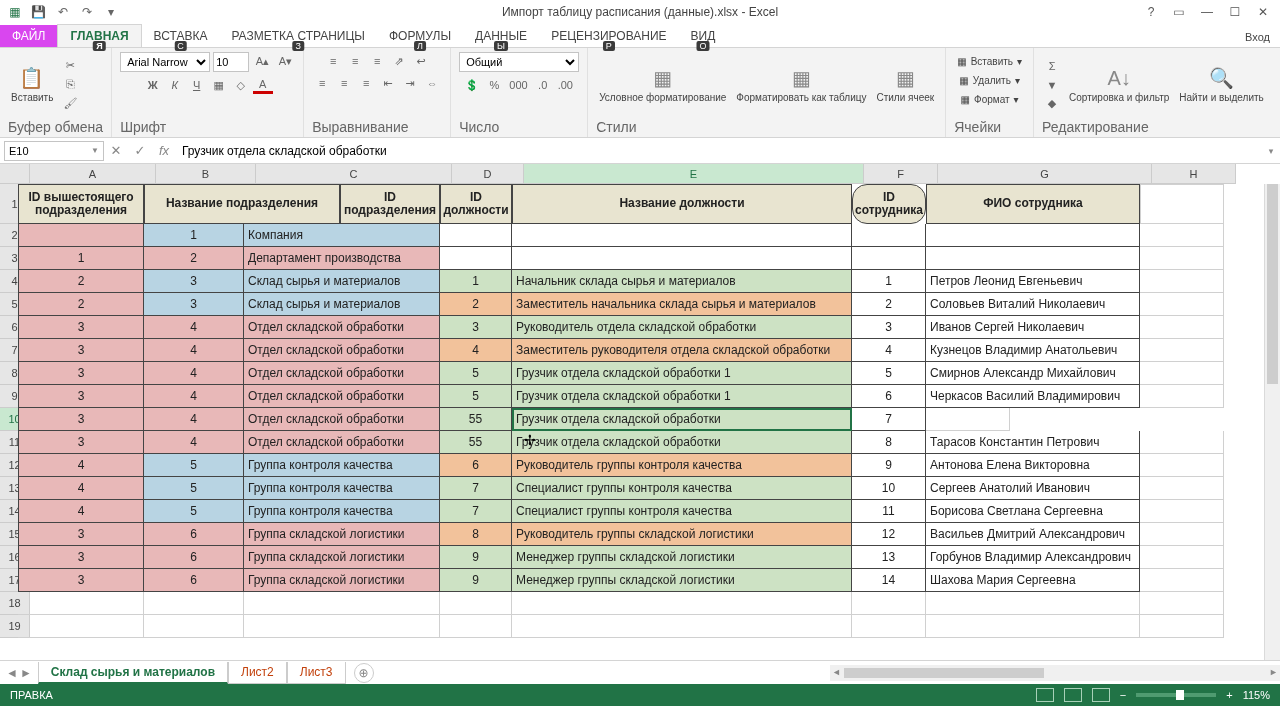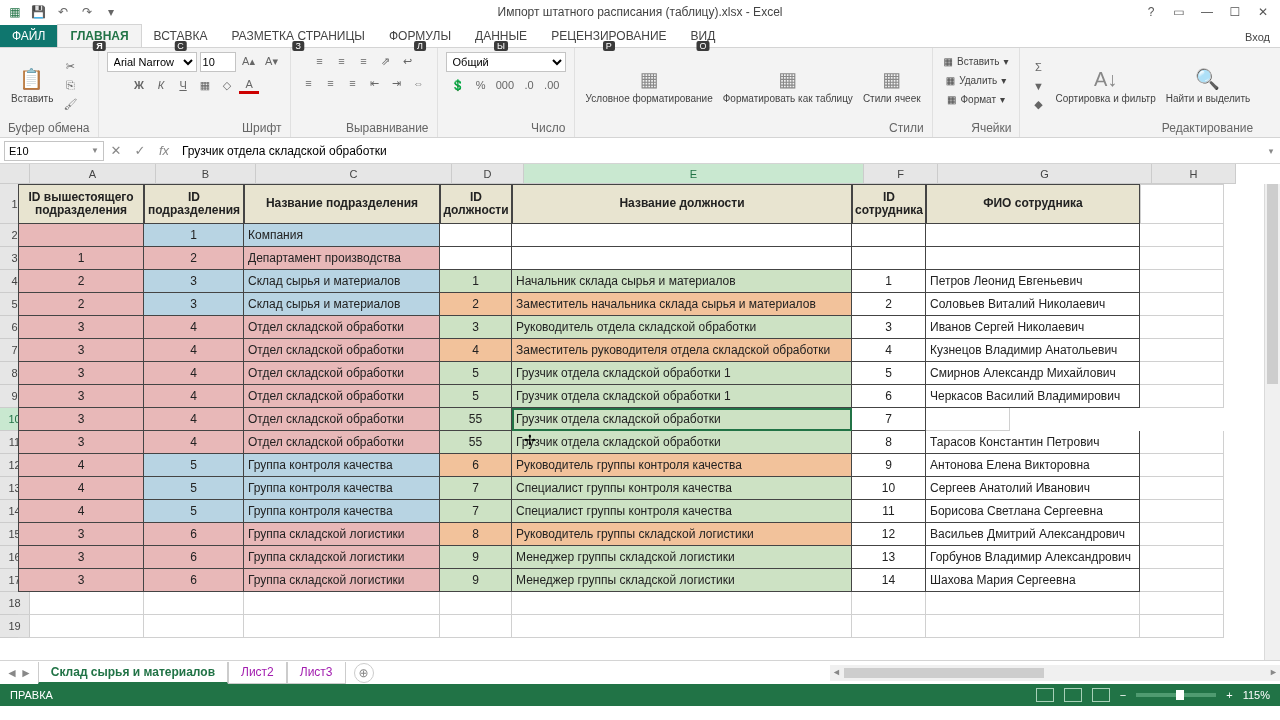--- a/index.html
+++ b/index.html
@@ -9,30 +9,30 @@
 .title-bar { height: 24px; background: #fff; display: flex; align-items: center; position: relative; }
 .qat { display: flex; gap: 6px; padding-left: 6px; align-items: center; }
 .qat-btn { width: 18px; height: 18px; display: flex; align-items: center; justify-content: center; color: #666; font-size: 12px; }
 .title-center { position: absolute; left: 50%; transform: translateX(-50%); font-size: 12px; color: #444; }
 .win-controls { margin-left: auto; display: flex; gap: 2px; padding-right: 4px; }
 .win-btn { width: 26px; height: 20px; display: flex; align-items: center; justify-content: center; color: #555; font-size: 12px; }
 
 
 .tabs { height: 24px; background: #fff; display: flex; align-items: flex-end; border-bottom: 1px solid #d4d4d4; }
 .tab { padding: 4px 12px; font-size: 12px; color: #444; cursor: pointer; position: relative; }
-.tab.file { background: #0f766e; color: #fff; }
+.tab.file { background: #d946ef; color: #fff; }
 .tab.active { background: #f3f3f3; border: 1px solid #d4d4d4; border-bottom: none; color: #217346; font-weight: 600; }
 .tab .key { position: absolute; top: 16px; left: 50%; transform: translateX(-50%); background: #3b3b3b; color: #fff; font-size: 9px; padding: 0 3px; border-radius: 2px; }
 .right-label { margin-left: auto; padding: 4px 10px; font-size: 11px; color: #444; }
 
 
 .ribbon { height: 90px; background: #f3f3f3; border-bottom: 1px solid #d4d4d4; display: flex; }
 .group { border-right: 1px solid #e0e0e0; padding: 4px 8px 2px; display: flex; flex-direction: column; justify-content: space-between; }
 .group-body { display: flex; gap: 4px; align-items: center; flex: 1; }
-.group-label { text-align: right; font-size: 12px; color: #666; padding-top: 2px; }
+.group-label { text-align: left; font-size: 14px; color: #666; padding-top: 2px; }
 .rcol { display: flex; flex-direction: column; gap: 1px; }
 .rbtn { min-width: 20px; height: 18px; display: flex; align-items: center; justify-content: center; color: #666; font-size: 11px; padding: 0 3px; }
 .rbtn.big { height: 56px; flex-direction: column; font-size: 10px; color: #444; gap: 2px; min-width: 42px; }
 .rbtn.big .ic { font-size: 20px; color: #888; }
 select.rsel, input.rinp { border: 1px solid #c4c4c4; height: 20px; font-size: 11px; padding: 0 2px; background: #fff; }
 .rsel { min-width: 90px; }
 .rinp { width: 36px; }
 .rbtn.txt { font-size: 10px; color: #444; white-space: nowrap; gap: 4px; justify-content: flex-start; }
 
 
@@ -66,21 +66,21 @@
 .bg-green { background: #cde2c4; }
 .bg-orange { background: #f2c29b; }
 .active-cell { outline: 2px solid #217346; outline-offset: -2px; position: relative; z-index: 2; }
 .cursor-move { position: absolute; font-size: 14px; color: #000; z-index: 10; pointer-events: none; }
 .vscroll { position: absolute; right: 0; top: 20px; width: 16px; bottom: 0; background: #f0f0f0; border-left: 1px solid #dadada; }
 .vthumb { position: absolute; top: 0; left: 2px; right: 2px; height: 200px; background: #cdcdcd; }
 
 
 .sheet-bar { height: 24px; background: #fff; border-top: 1px solid #d4d4d4; display: flex; align-items: center; }
 .sheet-nav { display: flex; gap: 2px; padding: 0 6px; color: #888; }
-.sheet-tab { padding: 3px 12px; font-size: 12px; border: 1px solid #ccc; border-top: none; color: #a21caf; cursor: pointer; background: #fff; }
+.sheet-tab { padding: 3px 12px; font-size: 12px; border: 1px solid #ccc; border-top: none; color: #c2410c; cursor: pointer; background: #fff; }
 .sheet-tab.active { font-weight: 700; color: #217346; border-bottom: 2px solid #217346; }
 .sheet-add { width: 20px; height: 20px; border: 1px solid #ccc; border-radius: 10px; display: flex; align-items: center; justify-content: center; margin-left: 8px; color: #888; }
 .hscroll { margin-left: auto; width: 450px; height: 16px; background: #f0f0f0; display: flex; align-items: center; padding: 0 14px; position: relative; }
 .hthumb { height: 10px; background: #cdcdcd; width: 200px; }
 .harr { position: absolute; top: 2px; font-size: 9px; color: #888; }
 
 
 .status { height: 22px; background: #217346; color: #fff; display: flex; align-items: center; font-size: 11px; }
 .status-left { padding: 0 10px; }
 .status-right { margin-left: auto; display: flex; align-items: center; gap: 10px; padding: 0 10px; }
@@ -92,21 +92,21 @@
 <body>
 
 <div class="title-bar">
   <div class="qat">
     <span class="qat-btn" style="color:#217346">▦</span>
     <span class="qat-btn">💾</span>
     <span class="qat-btn">↶</span>
     <span class="qat-btn">↷</span>
     <span class="qat-btn">▾</span>
   </div>
-  <div class="title-center">Импорт штатного расписания (таблицу).xlsx - Excel</div>
+  <div class="title-center">Импорт таблицу расписания (данные).xlsx - Excel</div>
   <div class="win-controls">
     <span class="win-btn">?</span>
     <span class="win-btn">▭</span>
     <span class="win-btn">—</span>
     <span class="win-btn">☐</span>
     <span class="win-btn">✕</span>
   </div>
 </div>
 
 <div class="tabs">
@@ -282,25 +282,25 @@
       <div class="rh">14</div>
       <div class="rh">15</div>
       <div class="rh">16</div>
       <div class="rh">17</div>
       <div class="rh">18</div>
       <div class="rh">19</div>
     </div>
   <div class="cells" id="cells">
       <div class="row hdr">
         <div class="cell" style="width: 126px;">ID вышестоящего подразделения</div>
+        <div class="cell" style="width: 196px;">Название подразделения</div>
         <div class="cell" style="width: 100px;">ID подразделения</div>
-        <div class="cell" style="width: 196px;">Название подразделения</div>
         <div class="cell" style="width: 72px;">ID должности</div>
         <div class="cell" style="width: 340px;">Название должности</div>
-        <div class="cell" style="width: 74px;">ID сотрудника</div>
+        <div class="cell" style="width: 74px; border-radius: 15px;">ID сотрудника</div>
         <div class="cell" style="width: 214px;">ФИО сотрудника</div>
         <div class="cell" style="width: 84px; background: rgb(255, 255, 255); border: 1px solid rgb(208, 208, 208); font-weight: normal;"></div>
       </div>
       <div class="row data">
         <div class="cell bg-pink c-center" style="width: 126px;"></div>
         <div class="cell bg-blue c-center" style="width: 100px;">1</div>
         <div class="cell bg-blue" style="width: 196px;">Компания</div>
         <div class="cell  c-center" style="width: 72px;"></div>
         <div class="cell " style="width: 340px;"></div>
         <div class="cell c-center" style="width: 74px;"></div>

